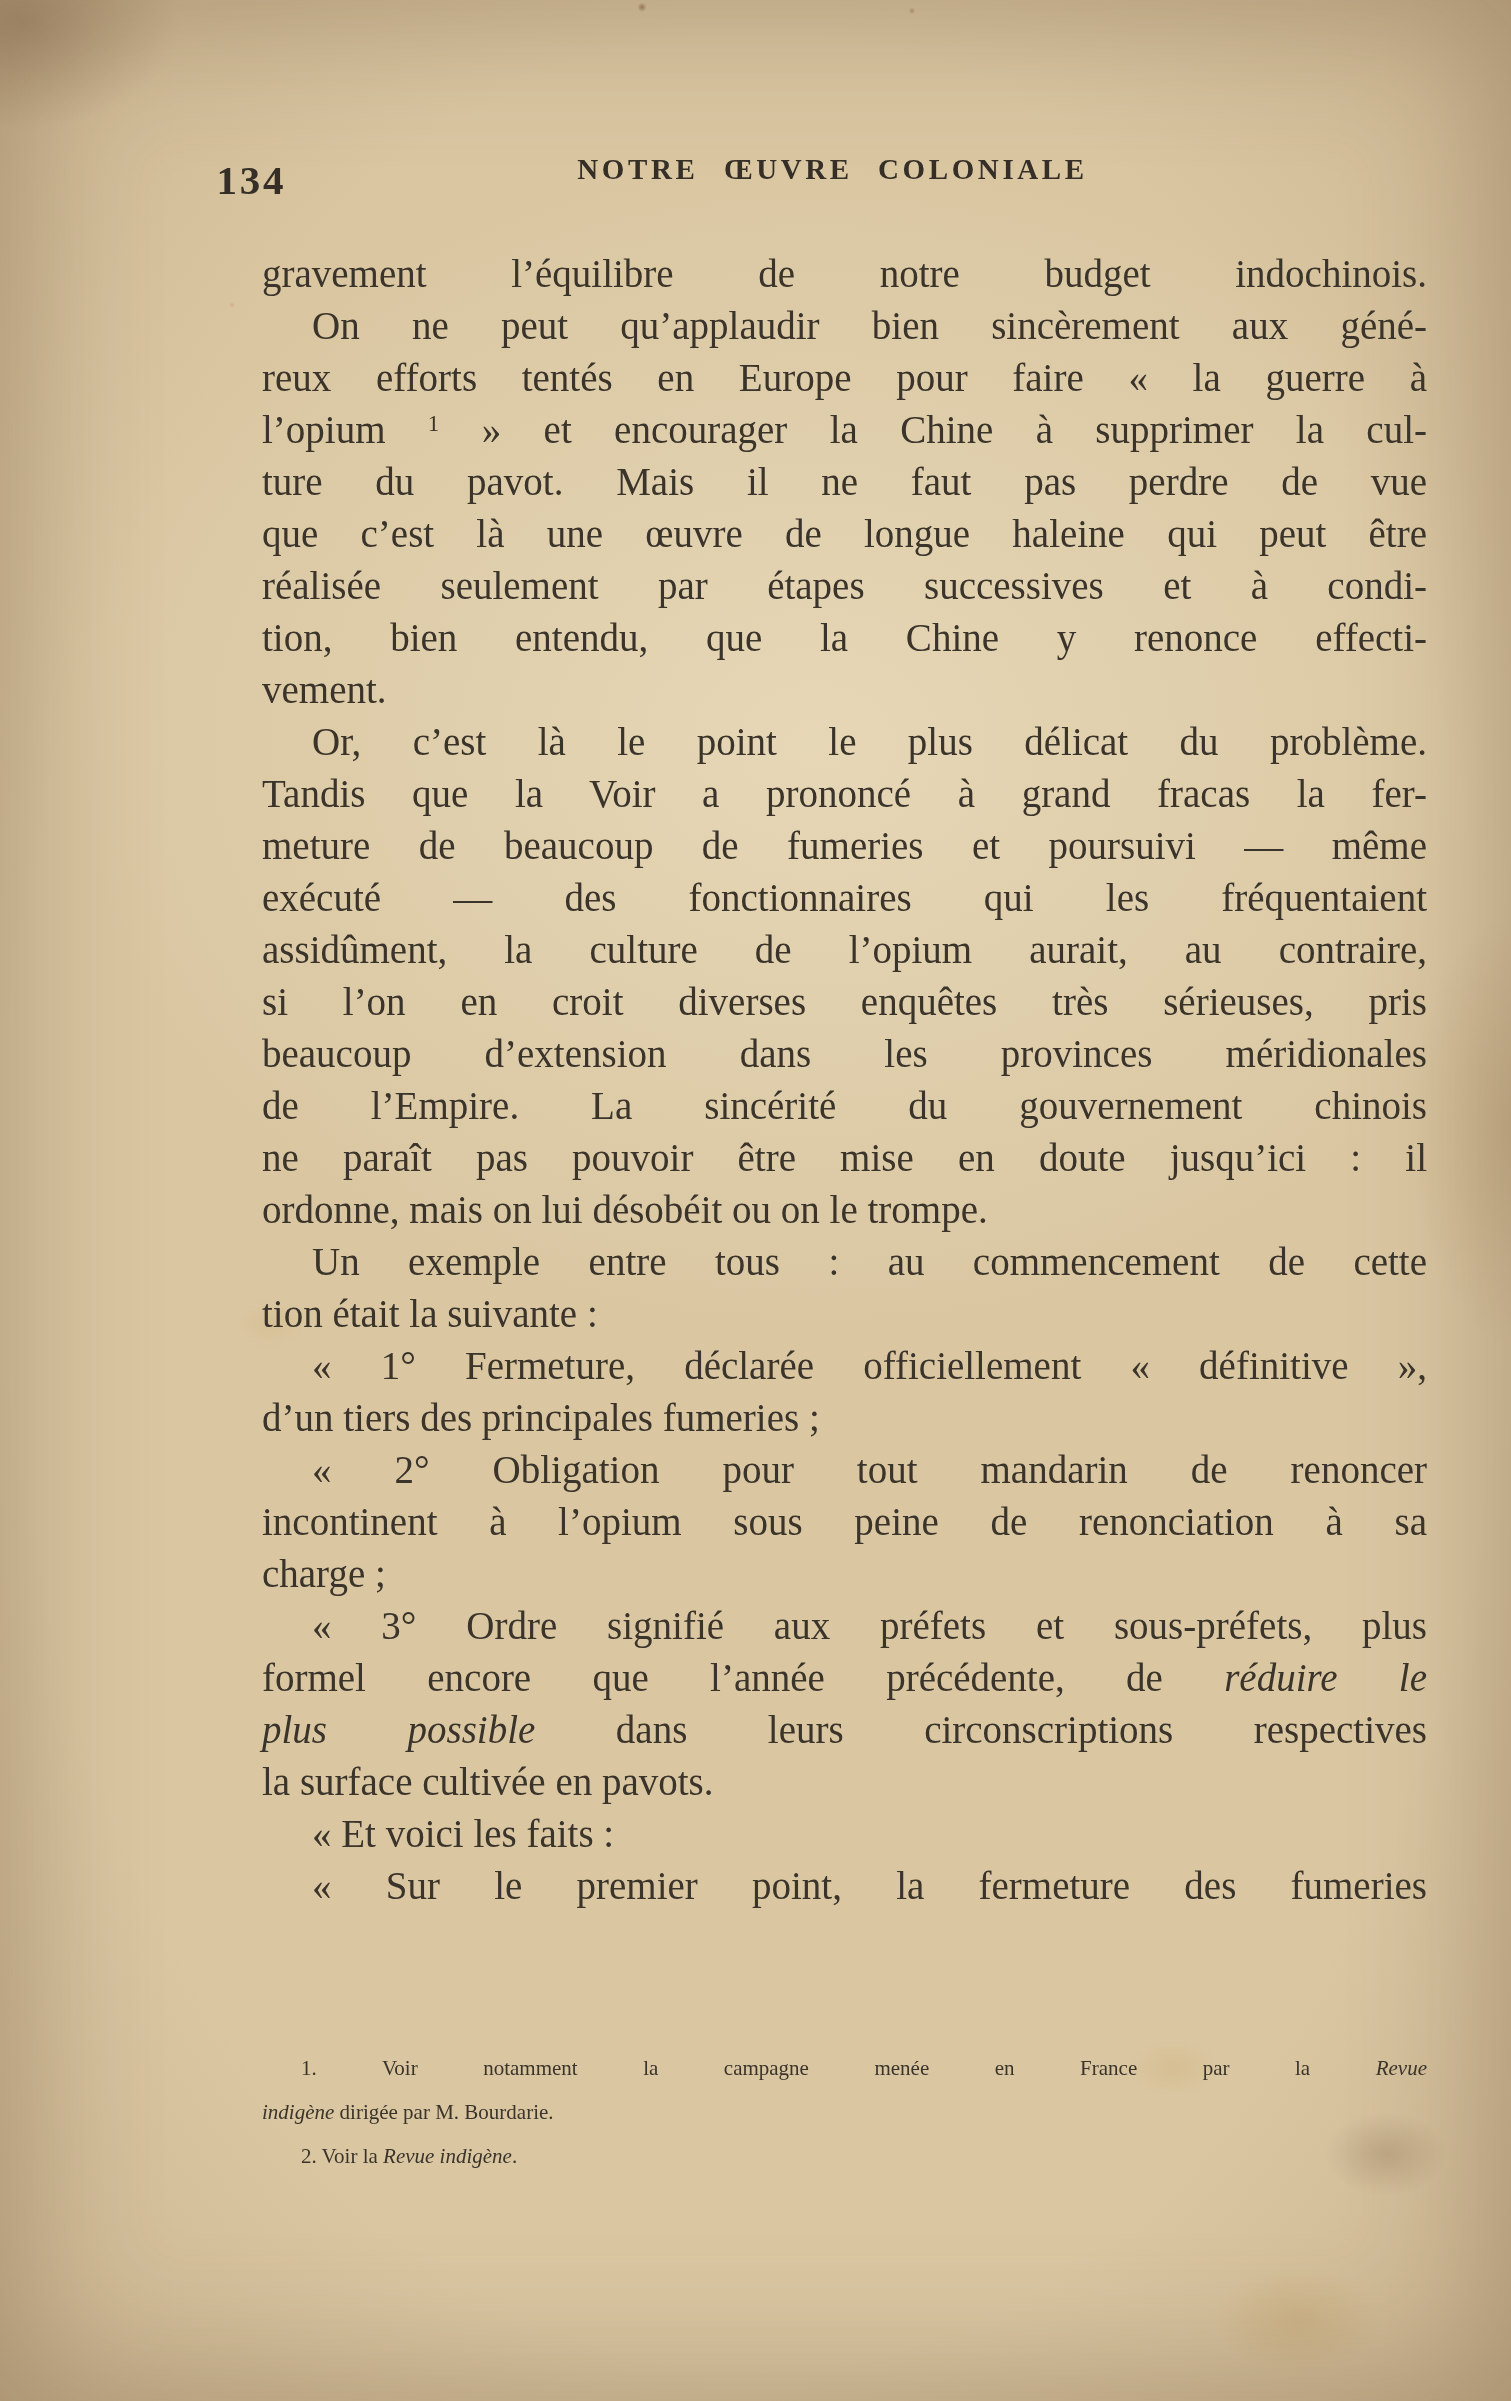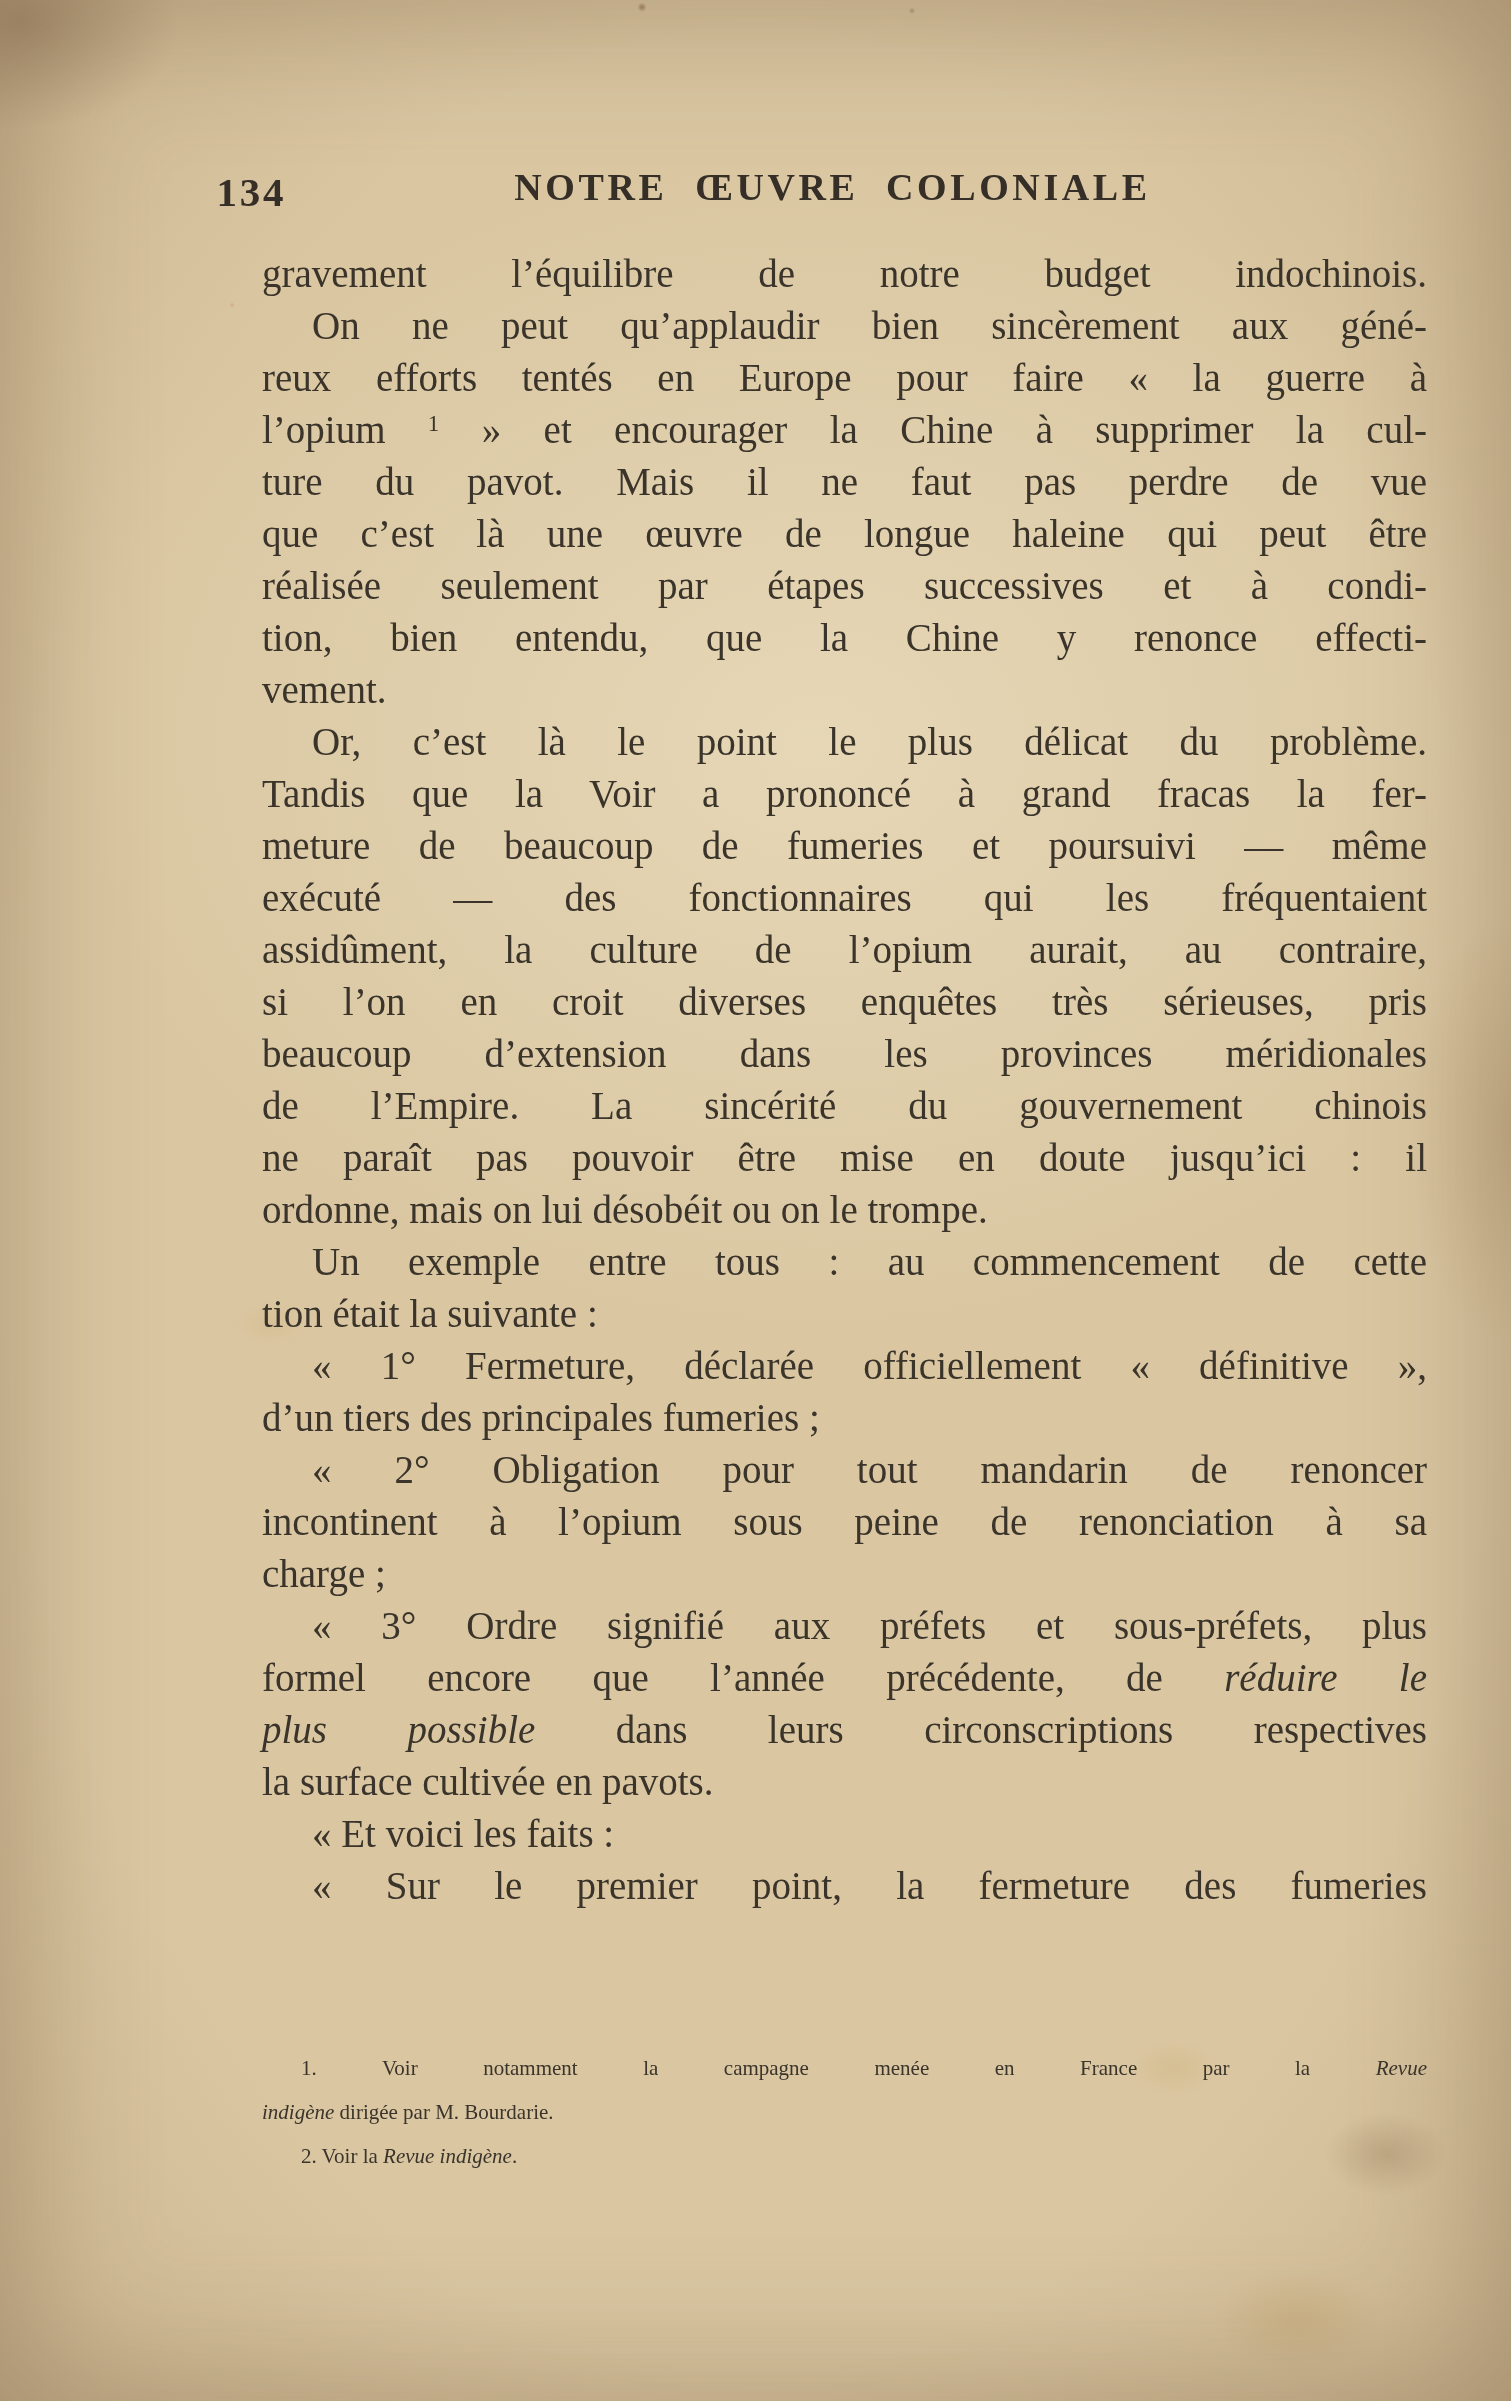--- a/index.html
+++ b/index.html
@@ -25,28 +25,28 @@
       radial-gradient(ellipse 117px 76px at 1297px 2320px, rgba(188,148,84,.26), rgba(188,148,84,0) 72%),
       radial-gradient(ellipse 67px 43px at 1174px 2068px, rgba(205,170,110,.30), rgba(205,170,110,0) 72%),
       radial-gradient(ellipse 54px 36px at 269px 1324px, rgba(210,180,130,.35), rgba(210,180,130,0) 75%),
       radial-gradient(ellipse 224px 153px at 22.4px 22.4px, rgba(100,70,46,.30), rgba(100,70,46,0) 70%),
       radial-gradient(ellipse 135px 287px at 1511px 1131px, rgba(148,112,70,.22), rgba(148,112,70,0) 75%),
       radial-gradient(ellipse 951px 745px at 54% 31%, rgba(240,228,199,.55), rgba(240,228,199,0) 78%),
       radial-gradient(ellipse 1364px 2118px at 50% 50%, rgba(0,0,0,0) 55%, rgba(118,86,52,.30) 100%);
     box-shadow:inset 0 0 135px 22.4px rgba(104,76,46,.32);
   }
   .col{position:absolute;left:238px;width:1189px;}
-  .header{top:163px;height:72px;}
+  .header{top:151px;height:72px;}
   .pagenum{
     position:absolute;left:-21.5px;top:5.4px;
     font-size:41px;font-weight:700;letter-spacing:2.7px;color:#352f27;
   }
   .title{
     position:absolute;left:0;right:0;top:1.8px;text-align:center;
-    font-size:38px;font-weight:700;letter-spacing:3.6px;word-spacing:14.4px;
+    font-size:29px;font-weight:700;letter-spacing:3.6px;word-spacing:14.4px;
     color:#352f27;white-space:nowrap;
   }
   .body{top:248px;font-size:39px;line-height:52px;}
   .foot{top:2046px;font-size:21px;line-height:44px;}
   .line{text-align:left;margin-left:24px;}
   .line.justify{text-align:justify;text-align-last:justify;}
   .body .line.indent{text-indent:50px;}
   .foot .line.indent{text-indent:39px;}
   .it{font-style:italic;}
   .sup{font-size:23px;line-height:0;position:relative;top:-11.7px;}

